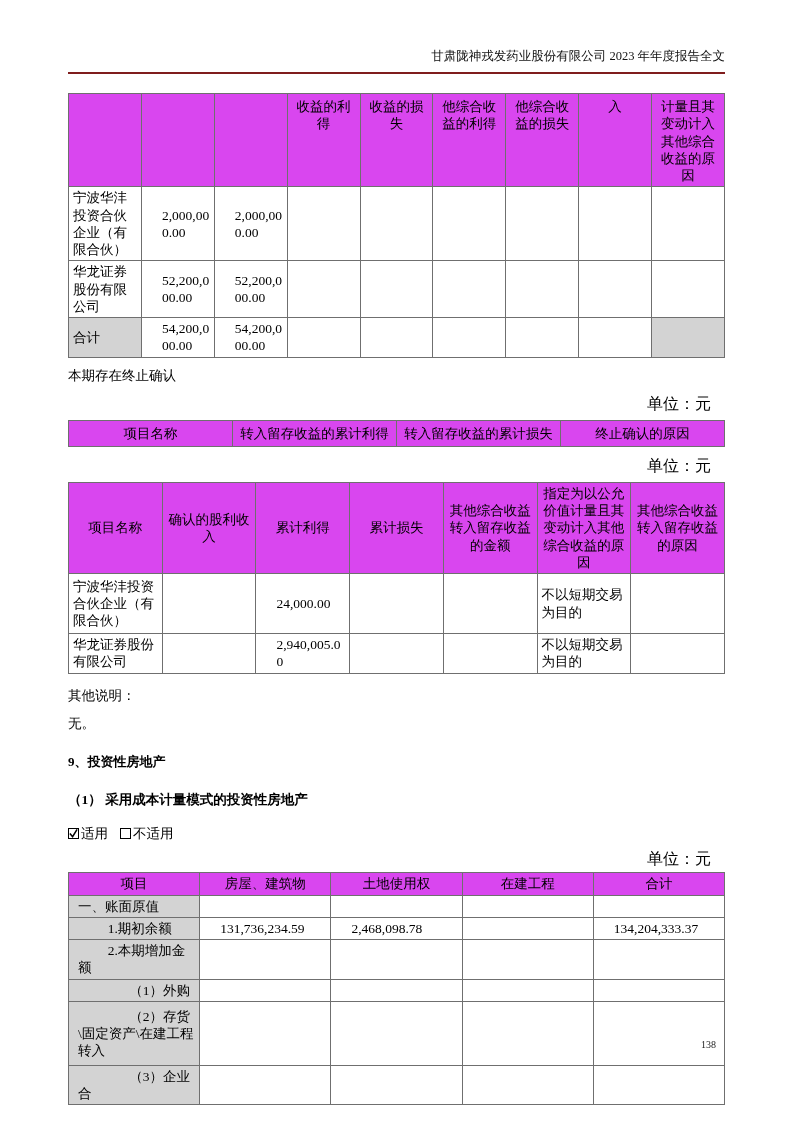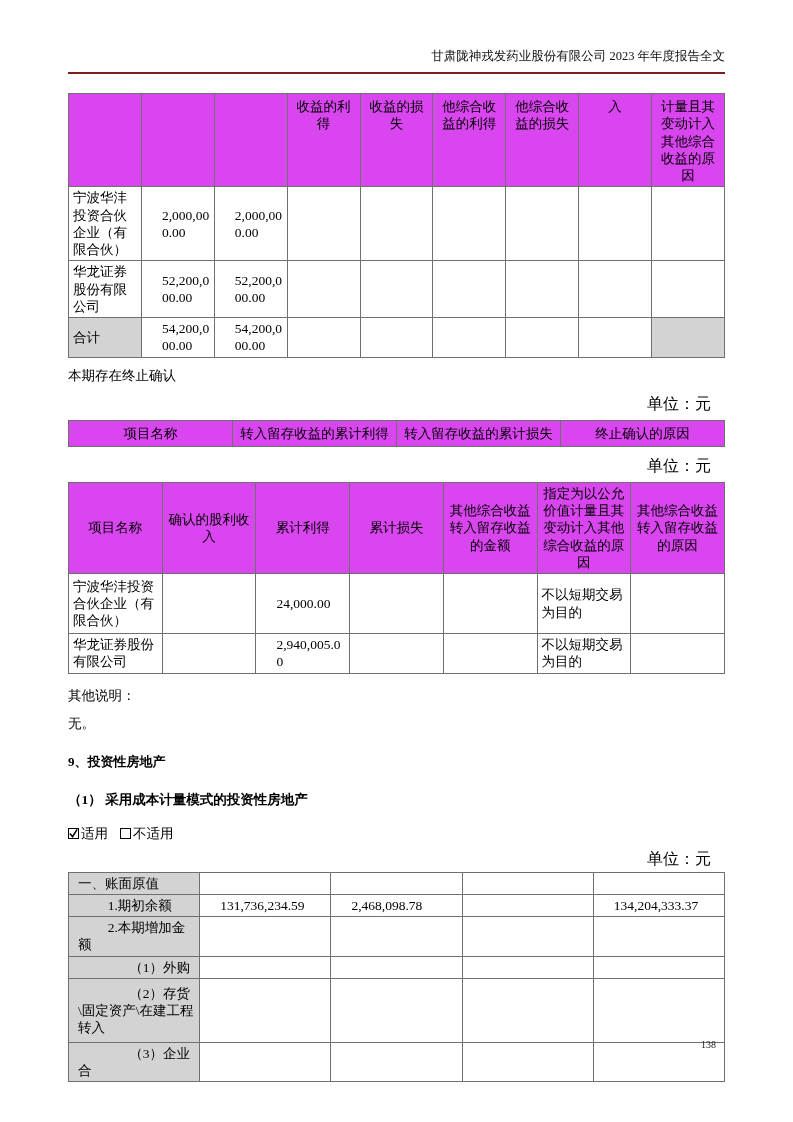--- a/index.html
+++ b/index.html
@@ -189,20 +189,27 @@
     <div class="cbrow">
       <span class="cb"><svg width="9" height="9" viewBox="0 0 10 10">
             <path d="M1 5 L4 8.5 L9 0.5" stroke="#000" stroke-width="1.7" fill="none"></path>
           </svg></span><span>适用</span><span class="cb cb-gap"></span><span>不适用</span>
     </div>
 
     <div class="unit unit3">单位：元</div>
 
     <table class="t4">
       <tbody>
+          <tr class="hdr">
+        <td>项目</td>
+        <td>房屋、建筑物</td>
+        <td>土地使用权</td>
+        <td>在建工程</td>
+        <td>合计</td>
+      </tr>
       <tr>
         <td class="label-cell">一、账面原值</td>
         <td></td>
         <td></td>
         <td></td>
         <td></td>
       </tr>
       <tr>
         <td class="label-cell indent1">1.期初余额</td>
         <td class="num">131,736,234.59</td>

